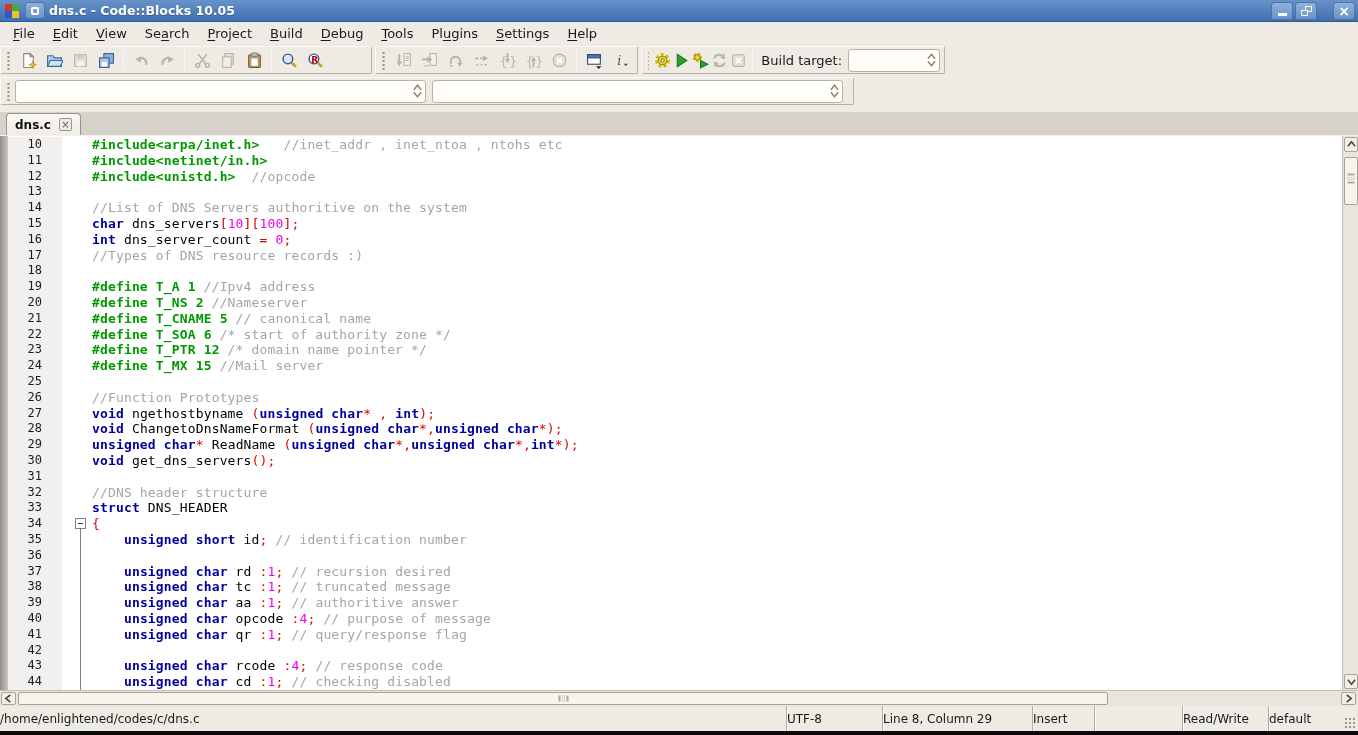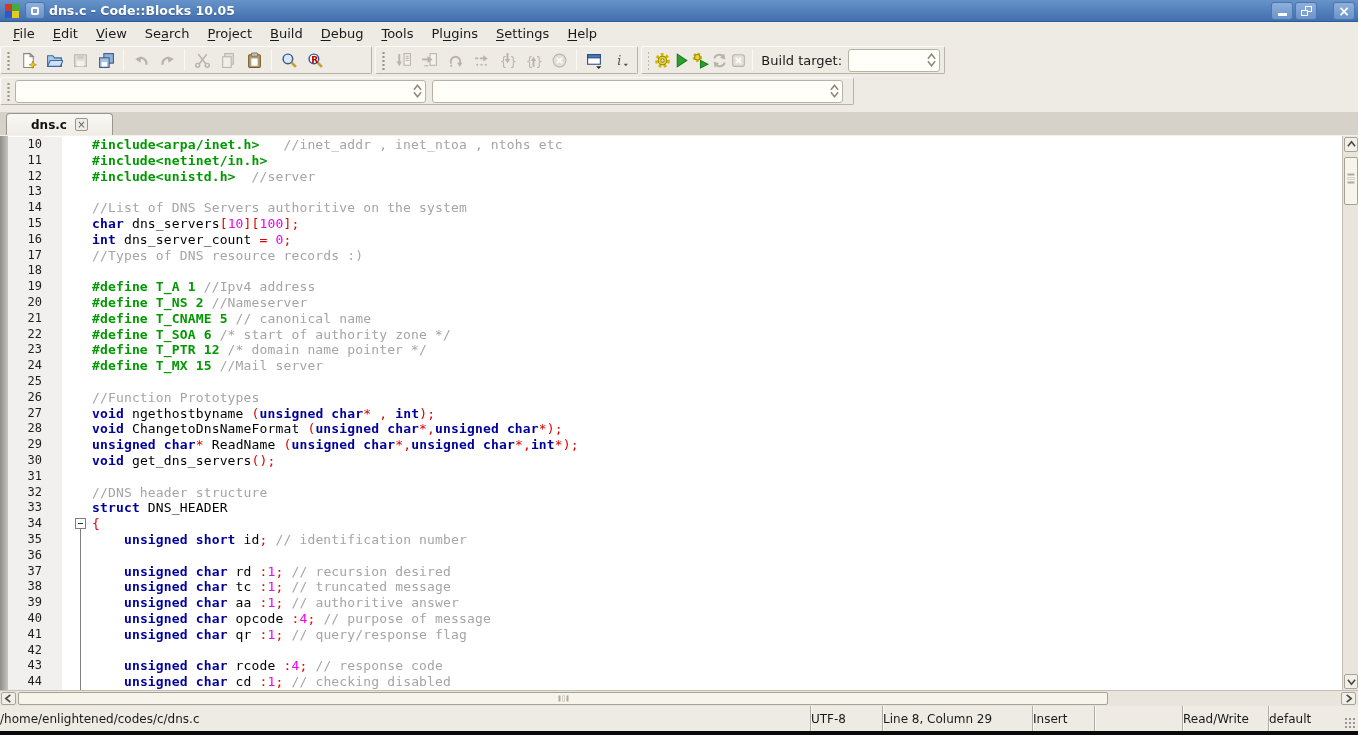--- a/index.html
+++ b/index.html
@@ -40,21 +40,21 @@
   .tsep { width:1px; height:22px; background:#c2bdb3; border-right:1px solid #faf8f4; margin:0 4px; }
   .bt-label { margin:0 6px 0 4px; color:#1a1a1a; white-space:nowrap; }
   .combo { height:23px; background:#fffef8; border:1px solid #b8b2a6; border-radius:3px; display:flex; align-items:center; justify-content:flex-end; padding-right:3px; }
   .combo .spin { display:flex; flex-direction:column; align-items:center; color:#8a867c; }
   .combo .spin svg { width:9px; height:7px; }
   .combo-build { width:160px; }
   .combo-wide { width:414px; margin-right:6px; }
 
   
   .tabstrip { height:24px; background:#d6d2ca; display:flex; align-items:flex-end; padding-left:6px; border-bottom:1px solid #f3f1ec; margin-top:6px; }
-  .tab { height:22px; background:linear-gradient(#faf8f4,#efece6); border:1px solid #9a958c; border-bottom:none; border-radius:4px 4px 0 0; display:flex; align-items:center; padding:0 24px; gap:8px; }
+  .tab { height:22px; background:linear-gradient(#faf8f4,#efece6); border:1px solid #9a958c; border-bottom:none; border-radius:4px 4px 0 0; display:flex; align-items:center; padding:0 8px; gap:8px; }
   .tab-label { font-weight:bold; font-size:12px; color:#111; }
   .tab-close { width:13px; height:13px; border:1px solid #9a968e; background:#efece6; color:#5a5a54; font-size:10px; line-height:11px; text-align:center; border-radius:2px; }
 
   
   .editor { height:554px; position:relative; background:#fff; overflow:hidden; }
   .edgestrip { position:absolute; left:0; top:0; bottom:0; width:8px; background:linear-gradient(90deg,#8f8d88,#c9c6c0); }
   .lines { position:absolute; left:8px; top:1px; right:16px; }
   .crow { display:flex; height:15.8px; font-family:"DejaVu Sans Mono", monospace; font-size:13px; line-height:15.8px; white-space:pre; }
   .ln { width:54px; text-align:right; padding-right:20px; background:#f1f0ee; color:#1c1c1c; font-size:12px; }
   .fm { width:30px; position:relative; }
@@ -80,21 +80,21 @@
   .hbtn { position:absolute; top:1px; width:15px; height:13px; background:#f2efe8; border:1px solid #aaa498; border-radius:2px; display:flex; align-items:center; justify-content:center; color:#4a4a44; }
   .hbtn svg { width:9px; height:9px; }
   .hthumb { position:absolute; top:1px; left:18px; width:1090px; height:13px; background:#f7f4ec; border:1px solid #a8a296; border-radius:2px; }
   .hthumb::before { content:""; position:absolute; top:3px; bottom:3px; left:50%; width:1px; box-shadow:0 0 0 0.5px #b0aa9e, 4px 0 0 0.5px #b0aa9e, -4px 0 0 0.5px #b0aa9e; }
 
   
   .statusbar { height:25px; display:flex; align-items:stretch; background:#eeebe5; font-size:12px; color:#1a1a1a; }
   .sseg { display:flex; align-items:center; padding:0 0; white-space:nowrap; overflow:hidden; }
   .sseg + .sseg { border-left:1px solid #b1aca2; box-shadow:inset 1px 0 0 #faf8f4; }
   .sseg.path { flex:1; }
-  .sseg.enc { width:72px; } .sseg.pos { width:150px; } .sseg.ins { width:62px; }
+  .sseg.enc { width:96px; } .sseg.pos { width:150px; } .sseg.ins { width:62px; }
   .sseg.mod { width:88px; } .sseg.rw { width:86px; } .sseg.prof { width:90px; position:relative; }
   .resize-grip { position:absolute; right:2px; bottom:2px; width:12px; height:12px;
     background-image:radial-gradient(circle, #9a968c 1px, rgba(0,0,0,0) 1.3px);
     background-size:4px 4px; }
   .bottomedge { height:4px; background:#0a0a0a; }
 </style>
 </head>
 <body>
 
 <div class="window">
@@ -422,21 +422,21 @@
       <span class="tab-label">dns.c</span>
       <span class="tab-close">×</span>
     </div>
   </div>
 
   <div class="editor">
     <div class="edgestrip"></div>
     <div class="lines" id="code-lines">
         <div class="crow"><span class="ln">10</span><span class="fm"></span><span class="ct"><span class="tk-pp">#include&lt;arpa/inet.h&gt;</span><span class="tk-cm">   //inet_addr , inet_ntoa , ntohs etc</span></span></div>
         <div class="crow"><span class="ln">11</span><span class="fm"></span><span class="ct"><span class="tk-pp">#include&lt;netinet/in.h&gt;</span></span></div>
-        <div class="crow"><span class="ln">12</span><span class="fm"></span><span class="ct"><span class="tk-pp">#include&lt;unistd.h&gt;</span><span class="tk-cm">  //server</span></span></div>
+        <div class="crow"><span class="ln">12</span><span class="fm"></span><span class="ct"><span class="tk-pp">#include&lt;unistd.h&gt;</span><span class="tk-cm">  //opcode</span></span></div>
         <div class="crow"><span class="ln">13</span><span class="fm"></span><span class="ct"></span></div>
         <div class="crow"><span class="ln">14</span><span class="fm"></span><span class="ct"><span class="tk-cm">//List of DNS Servers authoritive on the system</span></span></div>
         <div class="crow"><span class="ln">15</span><span class="fm"></span><span class="ct"><span class="tk-kw">char</span><span class="tk-id"> dns_servers</span><span class="tk-op">[</span><span class="tk-num">10</span><span class="tk-op">][</span><span class="tk-num">100</span><span class="tk-op">];</span></span></div>
         <div class="crow"><span class="ln">16</span><span class="fm"></span><span class="ct"><span class="tk-kw">int</span><span class="tk-id"> dns_server_count </span><span class="tk-op">=</span><span class="tk-id"> </span><span class="tk-num">0</span><span class="tk-op">;</span></span></div>
         <div class="crow"><span class="ln">17</span><span class="fm"></span><span class="ct"><span class="tk-cm">//Types of DNS resource records :)</span></span></div>
         <div class="crow"><span class="ln">18</span><span class="fm"></span><span class="ct"></span></div>
         <div class="crow"><span class="ln">19</span><span class="fm"></span><span class="ct"><span class="tk-pp">#define T_A 1 </span><span class="tk-cm">//Ipv4 address</span></span></div>
         <div class="crow"><span class="ln">20</span><span class="fm"></span><span class="ct"><span class="tk-pp">#define T_NS 2 </span><span class="tk-cm">//Nameserver</span></span></div>
         <div class="crow"><span class="ln">21</span><span class="fm"></span><span class="ct"><span class="tk-pp">#define T_CNAME 5 </span><span class="tk-cm">// canonical name</span></span></div>
         <div class="crow"><span class="ln">22</span><span class="fm"></span><span class="ct"><span class="tk-pp">#define T_SOA 6 </span><span class="tk-cm">/* start of authority zone */</span></span></div>

